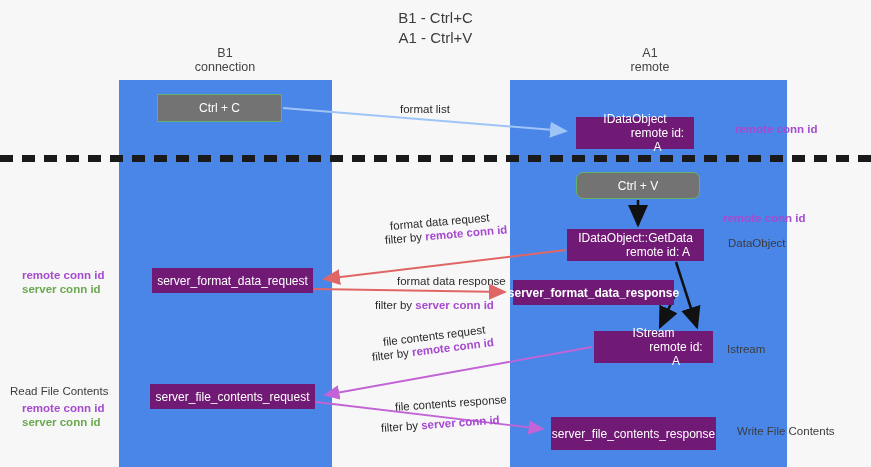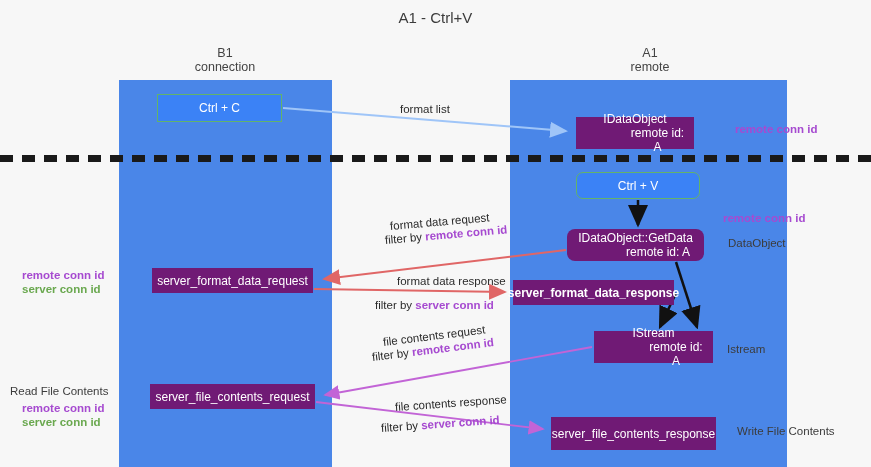--- a/index.html
+++ b/index.html
@@ -39,28 +39,28 @@
     background-image:repeating-linear-gradient(to right,#1a1a1a 0 13px,transparent 13px 22px);
   }
 
   
   .node{
     position:absolute;box-sizing:border-box;
     display:flex;flex-direction:column;align-items:center;justify-content:center;
     color:#ffffff;font-size:12px;line-height:14px;text-align:center;
     padding:3px 6px;
   }
-  .node.green{background:#3b82f6;border:1px solid #63b36a;}
+  .node.green{background:#737373;border:1px solid #63b36a;}
   .node.orange{background:#701a75;}
   .node .sub{display:block;padding-left:45px;}
 
   #node-ctrlc{left:157px;top:94px;width:125px;height:28px;}
   #node-ctrlv{left:576px;top:172px;width:124px;height:27px;border-radius:7px;}
   #node-idataobject{left:576px;top:117px;width:118px;height:32px;}
-  #node-getdata{left:567px;top:229px;width:137px;height:32px;border-radius:8px;}
+  #node-getdata{left:567px;top:229px;width:137px;height:32px;}
   #node-istream{left:594px;top:331px;width:119px;height:32px;}
   #node-fmt-req{left:152px;top:268px;width:161px;height:25px;}
   #node-fmt-res{left:513px;top:280px;width:161px;height:25px;font-weight:bold;}
   #node-file-req{left:150px;top:384px;width:165px;height:25px;}
   #node-file-res{left:551px;top:417px;width:165px;height:33px;}
 
   
   .side-label{position:absolute;font-size:11.5px;line-height:14px;}
   .remote-id{color:#a64ad0;font-weight:bold;}
   .server-id{color:#6aa84f;font-weight:bold;}
@@ -94,20 +94,21 @@
   #e-fcres-f{left:381px;top:421px;transform:rotate(-4deg);transform-origin:left center;}
 
   svg#edges{position:absolute;left:0;top:0;width:871px;height:467px;pointer-events:none;}
 </style>
 </head>
 <body>
 
 <div class="canvas">
 
   <div id="diagram-title">
+    <span>B1 - Ctrl+C</span>
     <span>A1 - Ctrl+V</span>
   </div>
 
   <div class="col-head" id="head-b1">
     <span>B1</span>
     <span class="l2">connection</span>
   </div>
   <div class="col-head" id="head-a1">
     <span>A1</span>
     <span class="l2">remote</span>

